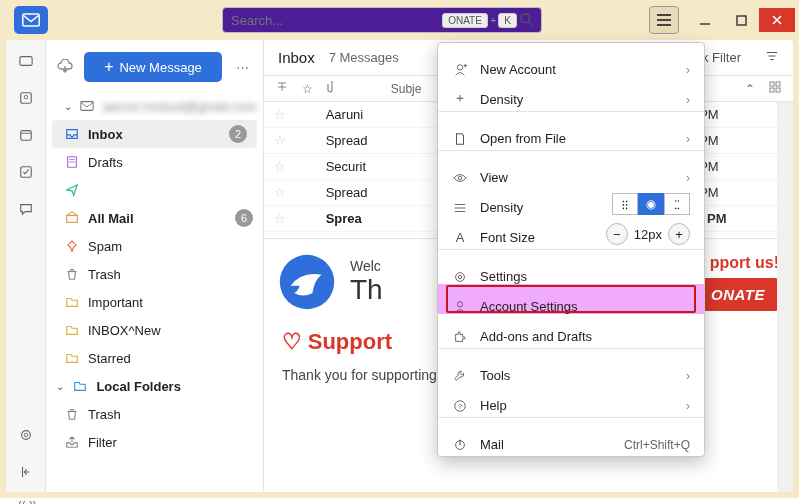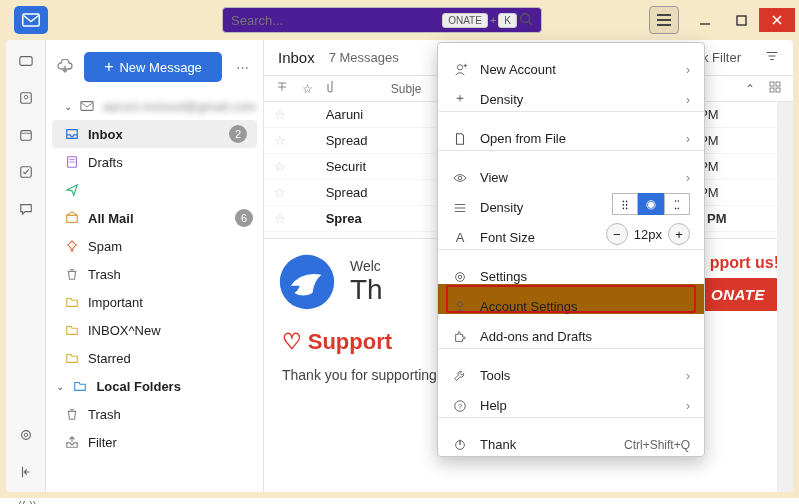--- a/index.html
+++ b/index.html
@@ -52,21 +52,21 @@
 .rside { margin-left: auto; text-align: right; }
 .pport { color: #d9372a; font-weight: 600; font-size: 16px; }
 .donate { background: #d9372a; color: #fff; padding: 8px 14px; border-radius: 4px; font-weight: 700; margin-top: 6px; display: inline-block; font-size: 15px; letter-spacing: 0.5px; font-style: italic; }
 .support { padding: 4px 18px; color: #d9372a; font-weight: 700; font-size: 22px; display: flex; align-items: center; gap: 6px; }
 .thanks { padding: 8px 18px; color: #444; font-size: 14px; }
 .menu { position: absolute; top: 42px; right: 94px; width: 268px; background: #fff; border: 1px solid #c8c8c8; border-radius: 4px; box-shadow: 0 6px 18px rgba(0,0,0,0.25); padding: 4px 0; z-index: 100; }
 .mitem { height: 30px; display: flex; align-items: flex-end; padding: 0 14px; gap: 12px; position: relative; }
 .mitem .micon { width: 16px; color: #555; display: flex; justify-content: center; }
 .mitem .mlbl { flex: 1; }
 .mitem .marrow { color: #888; font-size: 12px; }
-.mitem.hl { background: #a16207; }
+.mitem.hl { background: #f0abfc; }
 .mitem.hl::after { content: ""; position: absolute; inset: 1px 8px; border: 2px solid #c91818; border-radius: 2px; pointer-events: none; }
 .msep { height: 1px; background: #e4e4e4; margin: 4px 0; }
 .density { display: flex; gap: 0; margin-left: auto; }
 .density .d { width: 26px; height: 22px; border: 1px solid #bbb; display: flex; align-items: center; justify-content: center; font-size: 12px; }
 .density .d.mid { background: #2e6fdb; color: #fff; border-color: #2e6fdb; }
 .fontctrl { display: flex; align-items: center; gap: 6px; margin-left: auto; }
 .fontctrl .btn { width: 22px; height: 22px; border: 1px solid #bbb; border-radius: 11px; display: flex; align-items: center; justify-content: center; background: #f6f6f6; }
 .statusbar { height: 14px; background: #fff; display: flex; align-items: center; padding: 0 18px; font-size: 11px; color: #666; }
 .vscroll { position: absolute; right: 0; top: 62px; bottom: 0; width: 16px; background: #f0f0f0; }
 .sicon { width:14px; height:14px; }
@@ -472,20 +472,20 @@
       <span class="marrow">›</span>
     </div>
   <div class="msep"></div>
   <div class="mitem">
       <span class="micon">
         <svg class="sicon" viewBox="0 0 16 16">
           <circle cx="8" cy="8" r="5" fill="none" stroke="#555"></circle>
           <line x1="8" y1="2" x2="8" y2="8" stroke="#555" stroke-width="1.4"></line>
         </svg>
       </span>
-      <span class="mlbl">Thank</span>
+      <span class="mlbl">Mail</span>
       <span style="color:#666;font-size:12px">Ctrl+Shift+Q</span>
     </div>
 </div>
 
 <div class="statusbar">
     <span>((•))</span>
   </div>
 
 </body></html>

